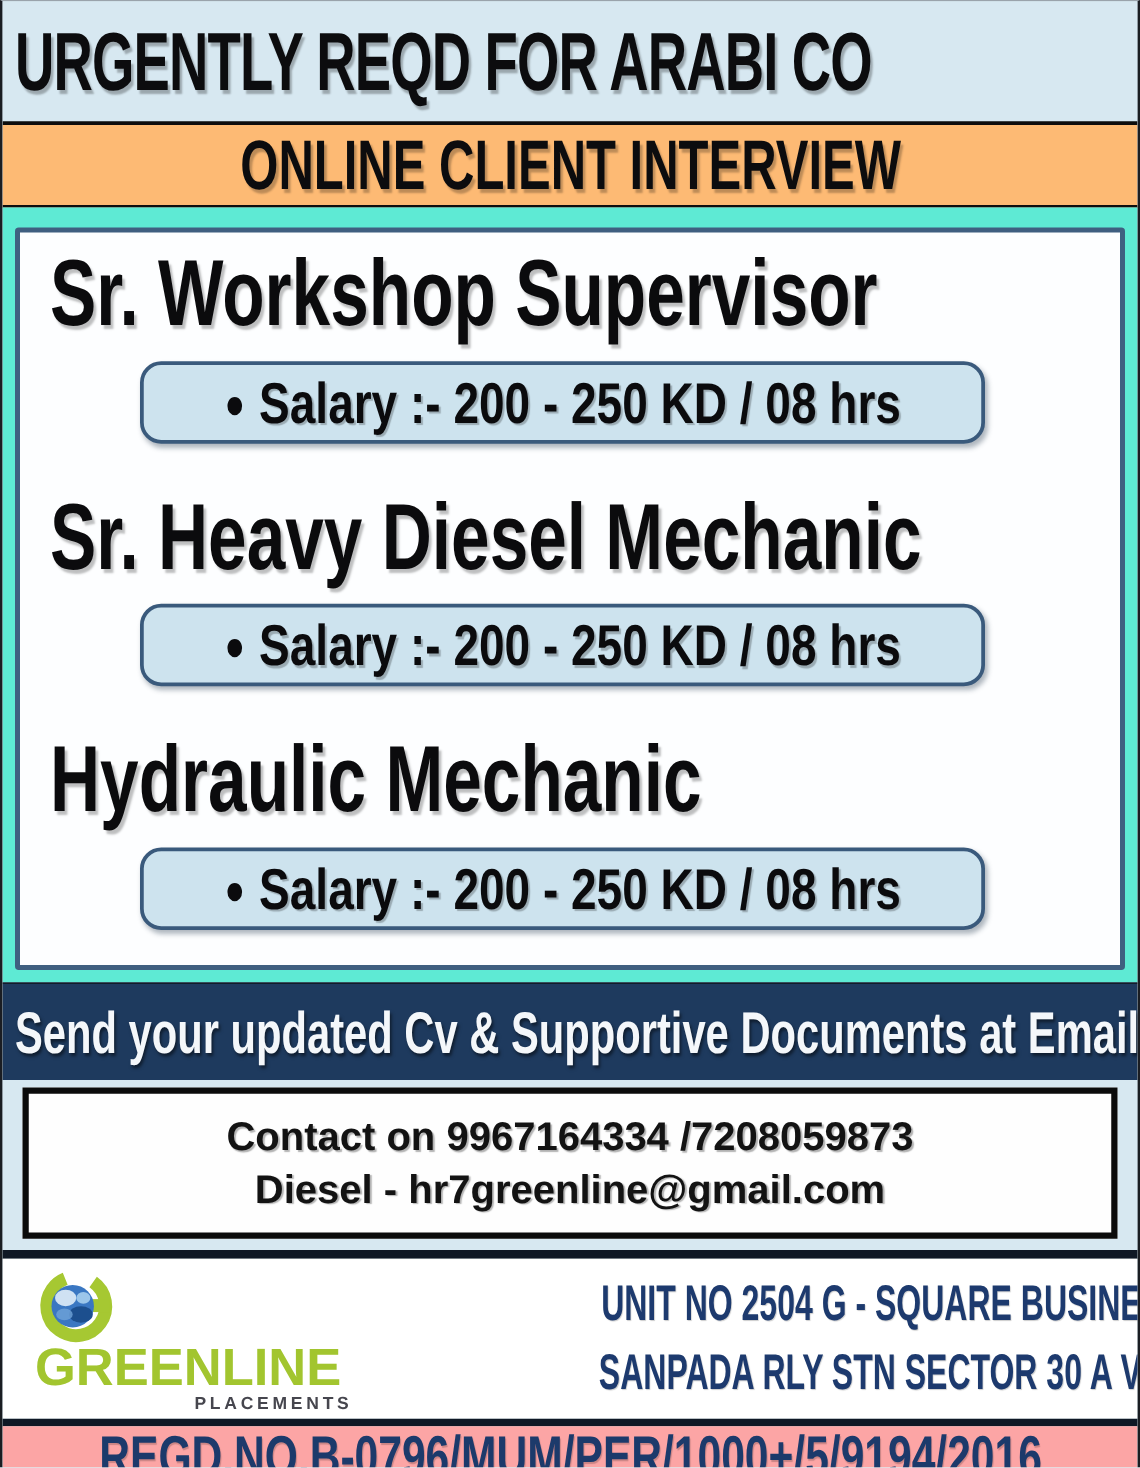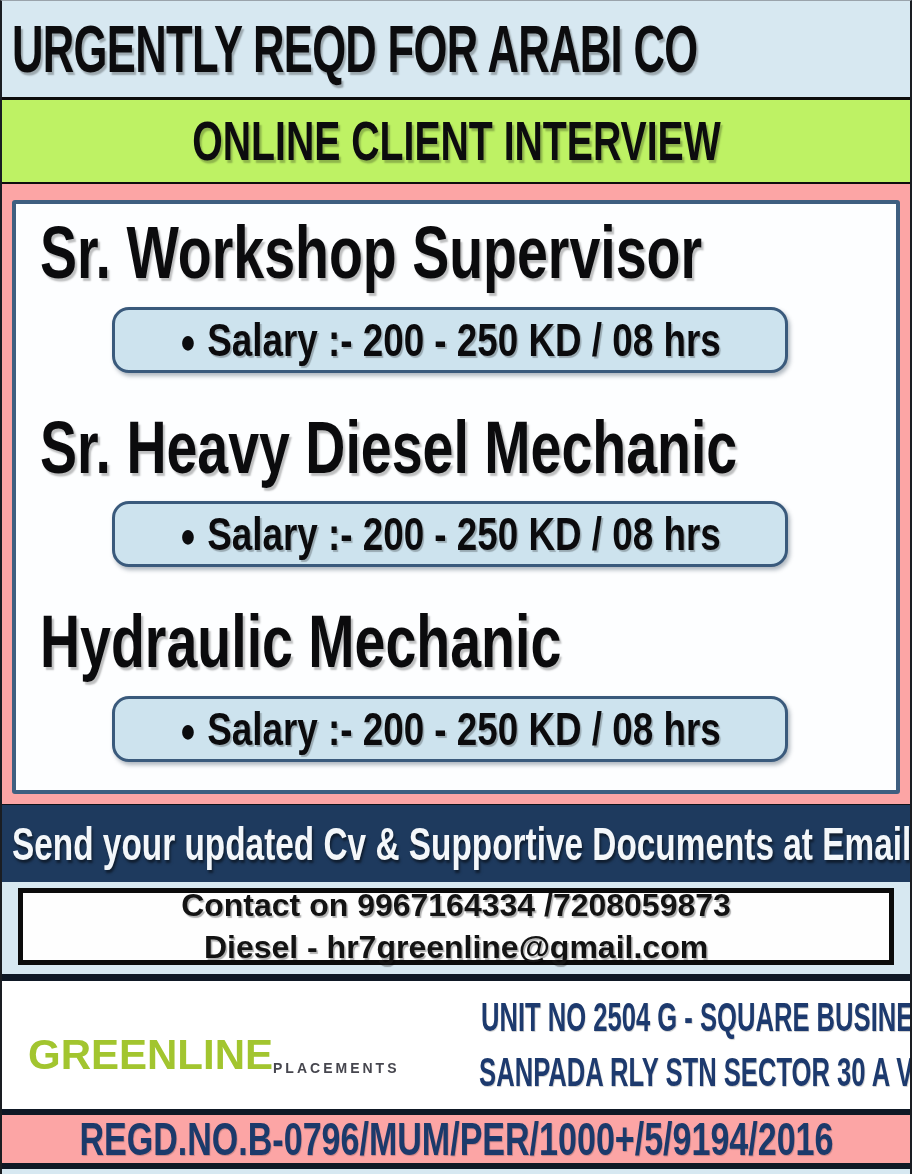--- a/index.html
+++ b/index.html
@@ -31,32 +31,32 @@
   }
   .hdr-title{
     font-size:66px; font-weight:700; color:#0c0c0e;
     letter-spacing:-1px; line-height:1;
     transform:scaleX(0.66);
     text-shadow:3px 3px 2px rgba(0,0,0,0.28);
   }
 
   
   .subhdr{
-    height:84px; background:#bef264;
+    height:66px; background:#fdba74;
     display:flex; align-items:center; justify-content:center;
     border-bottom:2px solid #0d0d0d;
   }
   .subhdr-title{
     font-size:56px; font-weight:700; color:#0c0c0e; line-height:1;
     transform:scaleX(0.70);
     text-shadow:3px 3px 2px rgba(0,0,0,0.25);
   }
 
   
-  .jobs-wrap{ height:620px; background:#fca5a5; padding:16px 10px 10px; }
+  .jobs-wrap{ height:620px; background:#5eead4; padding:16px 10px 10px; }
   .job-card{
     height:100%; background:#fdfeff;
     border:4px solid #3f5f80; border-radius:3px;
     padding:2px 0 0 24px; overflow:hidden;
   }
   .job-title{
     font-size:75px; font-weight:700; color:#0b0b0d; line-height:1.02;
     margin-top:8px;
     transform:scaleX(0.74);
     text-shadow:3px 3px 2px rgba(0,0,0,0.25);
@@ -87,21 +87,21 @@
     display:flex; align-items:center; padding-left:10px;
     border-top:1px solid #10131a;
   }
   .cta-text{
     font-size:47px; font-weight:700; color:#f4f7fa; line-height:1;
     transform:scaleX(0.71);
     text-shadow:2px 3px 3px rgba(0,0,0,0.5);
   }
 
   
-  .contact-wrap{ height:92px; background:#d7e8f1; padding:6px 16px 9px; }
+  .contact-wrap{ height:136px; background:#d7e8f1; padding:6px 16px 9px; }
   .contact-box{
     height:100%; background:#fefefe;
     border:5px solid #0b0b0b;
     display:flex; flex-direction:column; align-items:center; justify-content:center;
     gap:6px;
   }
   .contact-line{
     font-size:32px; font-weight:700; color:#131313; line-height:1.1;
     text-shadow:1.5px 1.5px 1px rgba(0,0,0,0.3);
   }
@@ -110,21 +110,21 @@
   .divider.thin{ height:6px; }
 
   
   .footer{
     height:128px; background:#ffffff;
     display:flex; align-items:center;
     padding:0 6px 0 26px;
   }
   .logo-block{
     flex:none; width:258px;
-    display:flex; flex-direction:row; align-items:flex-end;
+    display:flex; flex-direction:column; align-items:flex-start;
   }
   .logo-mark{ width:66px; height:66px; margin-bottom:-4px; }
   .logo-name{
     font-size:42px; font-weight:700; color:#a2c52f;
     letter-spacing:0px; line-height:1;
   }
   .logo-tagline{
     font-size:14px; font-weight:700; color:#46464e;
     letter-spacing:3px; line-height:1.1;
     align-self:flex-end; margin-right:4px;

